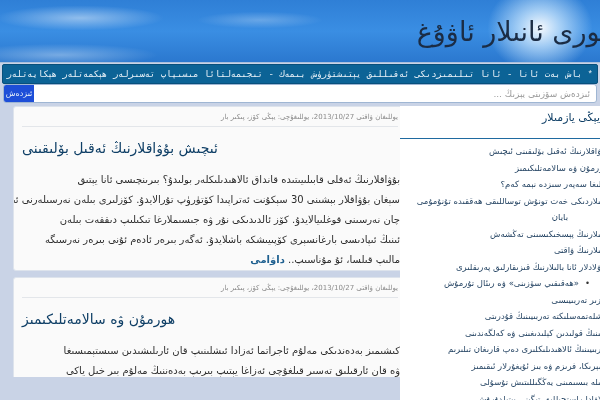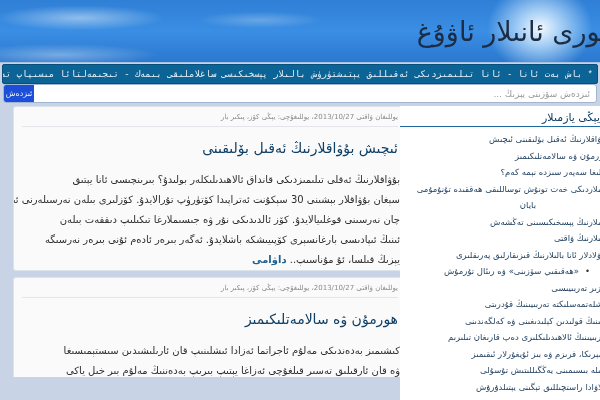--- a/index.html
+++ b/index.html
@@ -58,39 +58,39 @@
   .post {
     background: #fafafa; border: 1px solid #dde3ec; border-radius: 3px;
     margin-bottom: 6px; padding: 0 8px 0 8px; position: relative;
     overflow: hidden;
   }
   .post-meta {
     font-size: 7px; color: #8a8a8a; white-space: nowrap;
     padding: 6px 0 5px 0; border-bottom: 1px solid #e3e6ea;
   }
   .post-title {
-    text-align: right; font-size: 14px; color: #0f3f66;
+    text-align: left; font-size: 14px; color: #0f3f66;
     padding: 13px 0 14px 0; white-space: nowrap;
     font-family: "DejaVu Sans", sans-serif; font-weight: normal;
   }
   .post-body p {
     font-size: 10px; color: #2d2d2d; line-height: 20px;
     white-space: nowrap; text-align: right;
     margin-right: -2px;
   }
   .readmore { color: #1d5f8f; text-decoration: none; font-weight: bold; }
   .post-foot {
     font-size: 7px; color: #9a9a9a; text-align: left; padding: 14px 0 6px 0;
   }
   .sidebar {
     position: absolute; left: 400px; top: 106px; width: 200px; height: 294px;
     background: #ffffff; border-right: none; overflow: hidden;
   }
   .sidebar-title {
-    font-size: 11px; color: #0f3f66; padding: 5px 0 2px 0;
+    font-size: 11px; color: #0f3f66; padding: 5px 0 14px 0;
     border-bottom: 1px solid #1f6aa0; margin-left: 0;
     white-space: nowrap; text-align: right;
   }
   .sidebar ul { list-style: none; padding: 4px 0 0 0; }
   .sidebar li {
     font-size: 8.5px; color: #333; height: 16.5px; line-height: 16.5px;
     white-space: nowrap; text-align: right; margin-right: -8px;
   }
   .sidebar li a { color: #1f3f5f; text-decoration: none; }
   .sidebar li.sub { margin-right: 10px; }
@@ -102,42 +102,41 @@
 </style>
 </head>
 <body>
 
 <div class="header">
   <div class="site-title">تورى ئانىلار ئاۋۇغ</div>
 </div>
 
 <div class="nav">
   <a href="#">* باش بەت ئانا - ئانا تىلىمىزدىكى ئەقىللىق يېتىشتۈرۈش</a>
-  <a href="#">بالىلار پېسخىكىسى ساغلاملىقى</a>
   <a href="#">بىمەك - تىجىمەلتائا مىسىپاپ تەسىرلەر</a>
   <a href="#">ھېكمەتلەر ھېكايەتلەر</a>
 </div>
 
 <div class="searchbar">
   <input type="text" placeholder="ئىزدەش سۆزىنى يېزىڭ ..." style="">
   <button>ئىزدەش</button>
 </div>
 
 <div class="left-edge"></div>
 
 <div class="main">
   <div class="post">
     <div class="post-meta">يوللىغان ۋاقتى 2013/10/27، يوللىغۇچى: يېڭى كۆز، پىكىر بار</div>
     <h2 class="post-title"><span>ئىچىش بۇۋاقلارنىڭ ئەقىل بۆلىقىنى</span></h2>
     <div class="post-body">
-      <p>بۇۋاقلارنىڭ ئەقلى تىلىمىزدىكى قانداق ئالاھىدىلىكلەر بولىدۇ؟ بىرىنچىسى ئانا يېتىق</p>
+      <p>بۇۋاقلارنىڭ ئەقلى قابىلىيىتىدە قانداق ئالاھىدىلىكلەر بولىدۇ؟ بىرىنچىسى ئانا يېتىق</p>
       <p>سېغان بۇۋاقلار بېشىنى 30 سېكۇنت ئەتراپىدا كۆتۈرۈپ تۇرالايدۇ. كۆزلىرى بىلەن نەرسىلەرنى ئىتىق</p>
       <p>چان نەرسىنى قوغلىيالايدۇ. كۆز ئالدىدىكى نۇر ۋە جىسىملارغا تىكىلىپ دىققەت بىلەن</p>
       <p>ئىنىڭ ئىپادىسى بارغانسېرى كۆپىيىشكە باشلايدۇ. ئەگەر بىرەر ئادەم ئۇنى بىرەر نەرسىگە</p>
-      <p><span>يېزىڭ قىلسا، ئۇ مۇناسىپ</span>.. <a href="#" class="readmore">داۋامى</a></p>
+      <p><span>مالىپ قىلسا، ئۇ مۇناسىپ</span>.. <a href="#" class="readmore">داۋامى</a></p>
     </div>
   </div>
 
   <div class="post">
     <div class="post-meta">يوللىغان ۋاقتى 2013/10/27، يوللىغۇچى: يېڭى كۆز، پىكىر بار</div>
     <h2 class="post-title"><span>ھورمۇن ۋە سالامەتلىكىمىز</span></h2>
     <div class="post-body">
       <p>كىشىمىز بەدەندىكى مەلۇم ئاجراتما ئەزادا ئىشلىنىپ قان ئارىلىشىدىن سىستېمىسىغا</p>
       <p>ۋە قان ئارقىلىق تەسىر قىلغۇچى ئەزاغا يېتىپ بىرىپ بەدەننىڭ مەلۇم بىر خىل ياكى</p>
 
@@ -145,21 +144,21 @@
   </div>
 </div>
 
 <div class="sidebar">
   <div class="sidebar-title">يېڭى يازمىلار</div>
   <ul>
     <li><a href="#">بۇۋاقلارنىڭ ئەقىل بۆلىقىنى ئىچىش</a></li>
     <li><a href="#">ھورمۇن ۋە سالامەتلىكىمىز</a></li>
     <li><a href="#">كالىغا سەپەر سىزدە نېمە كەم؟</a></li>
     <li><a href="#">بالىلاردىكى خەت تونۇش توساللىقى ھەققىدە تۇنۇمۇمى</a></li>
-    <li style="margin-right:64px"><a href="#">بايان</a></li>
+    <li style="margin-right:32px"><a href="#">بايان</a></li>
     <li><a href="#">بالىلارنىڭ پېسخىكىسىنى تەڭشەش</a></li>
     <li><a href="#">ئانىلارنىڭ ۋاقتى</a></li>
     <li><a href="#">ئەۋلادلار ئانا بالىلارنىڭ قىزىقارلىق پەرىقلىرى</a></li>
     <li class="sub"><a href="#">«ھەقىقىي سۆزىنى» ۋە رىئال تۇرمۇش</a></li>
     <li><a href="#">ھازىر تەربىيىسى</a></li>
     <li><a href="#">ئىشلەتمەسلىكتە تەربىيىنىڭ قۇدرىتى</a></li>
     <li><a href="#">بالىنىڭ قولىدىن كېلىدىغىنى ۋە كەلگەندىنى</a></li>
     <li><a href="#">تەربىيىنىڭ ئالاھىدىلىكلىرى دەپ قارىغان تىلىرىم</a></li>
     <li><a href="#">ئامېرىكا، فرىزم ۋە بىز ئۇيغۇرلار ئىقىمىز</a></li>
     <li><a href="#">ئائىلە بىسىمىنى يەڭگىللىتىش تۇسۇلى</a></li>

